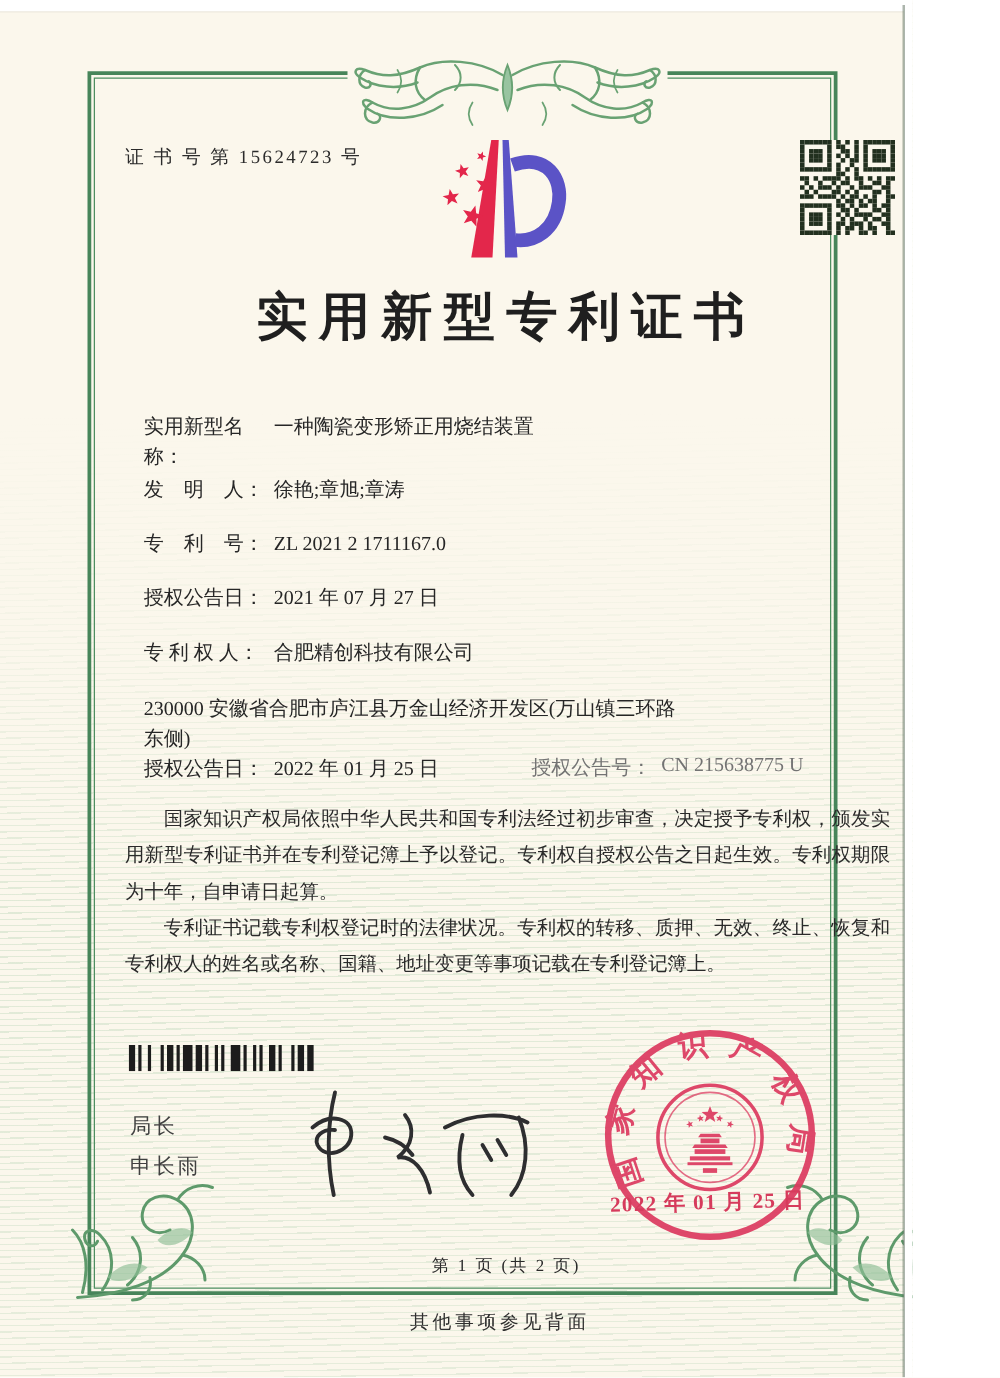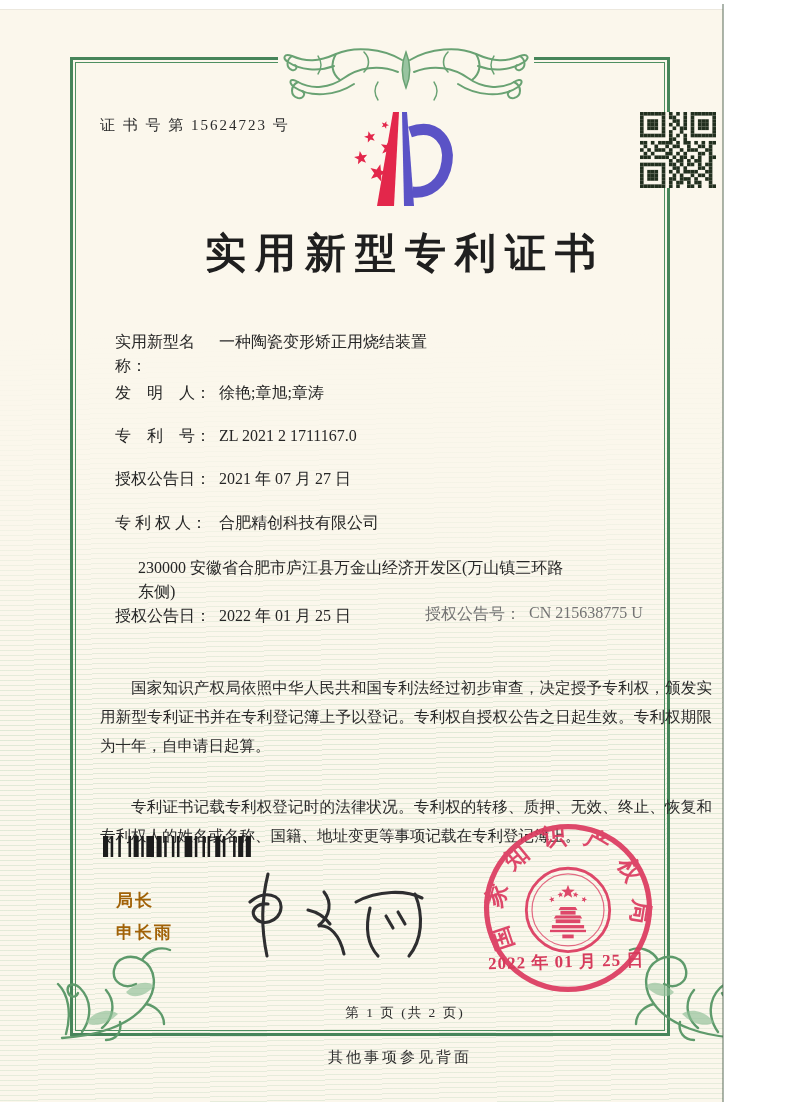--- a/index.html
+++ b/index.html
@@ -25,29 +25,29 @@
 
   .abs { position:absolute; }
   .cert-no { left:100px; top:116px; font-size:15px; letter-spacing:2px; color:#2b2b2b; }
 
   .title { left:70px; top:226px; width:670px; text-align:center; font-size:41px;
            font-weight:600; letter-spacing:9px; color:#1f1f1f; }
 
   .field { left:115px; display:flex; font-size:16px; color:#262626; line-height:1.5; }
   .f-label { flex:0 0 104px; width:104px; }
   .f-value { max-width:440px; }
-  .addr .f-value { max-width:428px;margin-left:23px; }
+  .addr .f-value { max-width:428px; }
   .grant-no-pair { left:425px; top:604px; display:flex; font-size:16px; color:#737373; }
 
   .paras { left:100px; top:641px; width:612px; font-size:15.5px; color:#2a2a2a;
            line-height:29px; text-align:justify; }
-  .paras p { text-indent:2em;margin-top:32px; }
-
-  .director { left:116px; font-size:17px; color:#a16207;
-              font-family:"Liberation Sans","DejaVu Sans",sans-serif; letter-spacing:2px;font-weight:bold; }
+  .paras p { text-indent:2em; }
+
+  .director { left:104px; font-size:17px; color:#404040;
+              font-family:"Liberation Sans","DejaVu Sans",sans-serif; letter-spacing:2px; }
 
   .seal-date { left:488px; top:950px; width:180px; color:#d63b5c; font-size:17px; font-weight:bold;
                letter-spacing:1px; transform:rotate(-1.5deg); }
 
   .page-footer { left:70px; top:1004px; width:670px; text-align:center; font-size:13.5px;
                  letter-spacing:2px; color:#2b2b2b; }
   .back-note { left:0; top:1048px; width:800px; text-align:center; font-size:15px;
                letter-spacing:3px; color:#2f2f2f; }
 
   svg { display:block; }

